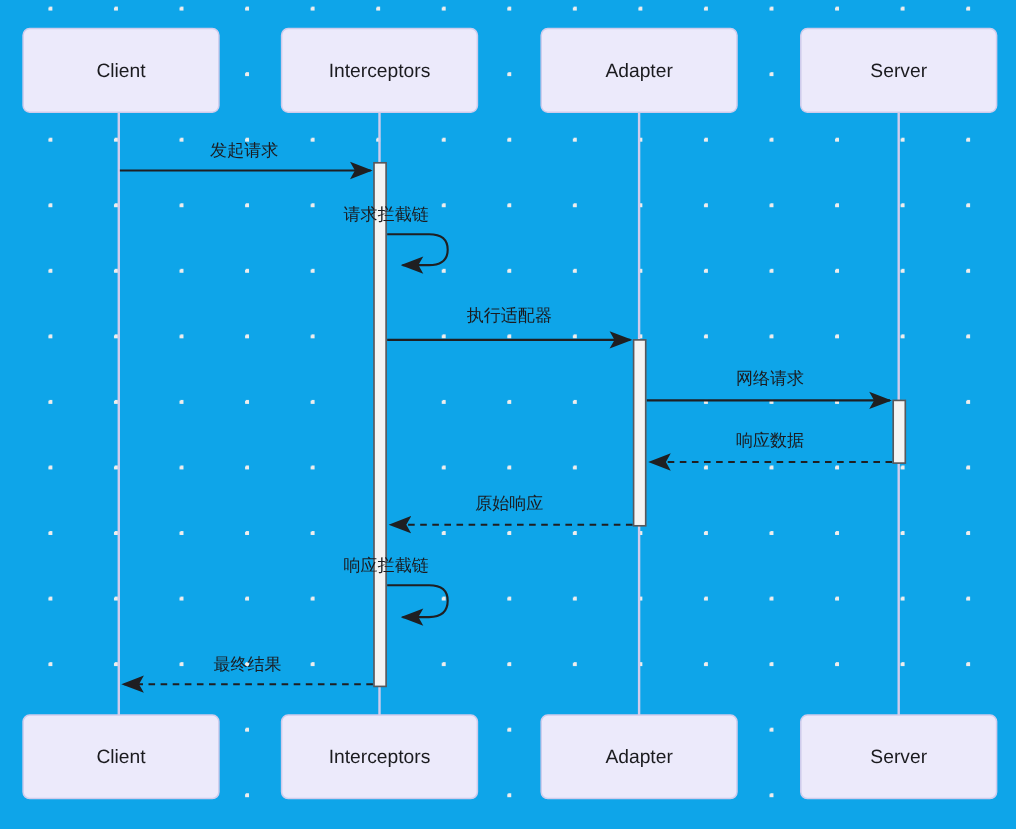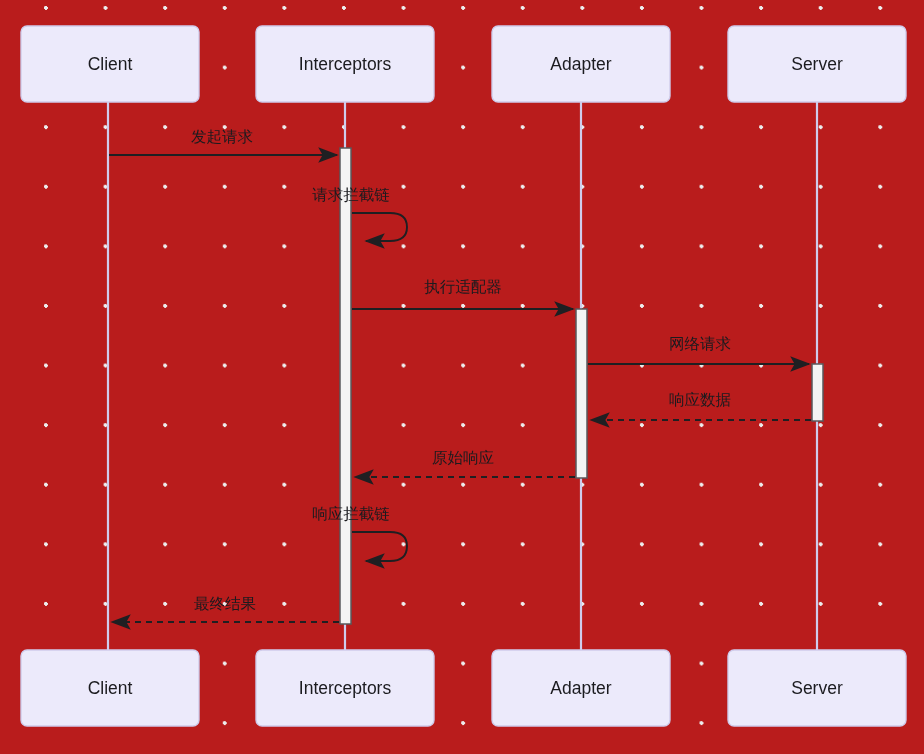--- a/index.html
+++ b/index.html
@@ -8,21 +8,21 @@
     padding: 0;
     background: #ffffff;
   }
   body {
     font-family: "Liberation Sans", "DejaVu Sans", sans-serif;
   }
   #diagram-root {
     position: relative;
     width: 924px;
     height: 754px;
-    background-color: #b91c1c;
+    background-color: #0ea5e9;
     overflow: hidden;
   }
   #dot-grid {
     position: absolute;
     left: 0;
     top: 0;
     width: 924px;
     height: 754px;
     background-image: radial-gradient(circle at 1.9px 1.9px, #ededed 1.9px, rgba(0,0,0,0) 2.1px);
     background-size: 59.6px 59.6px;

